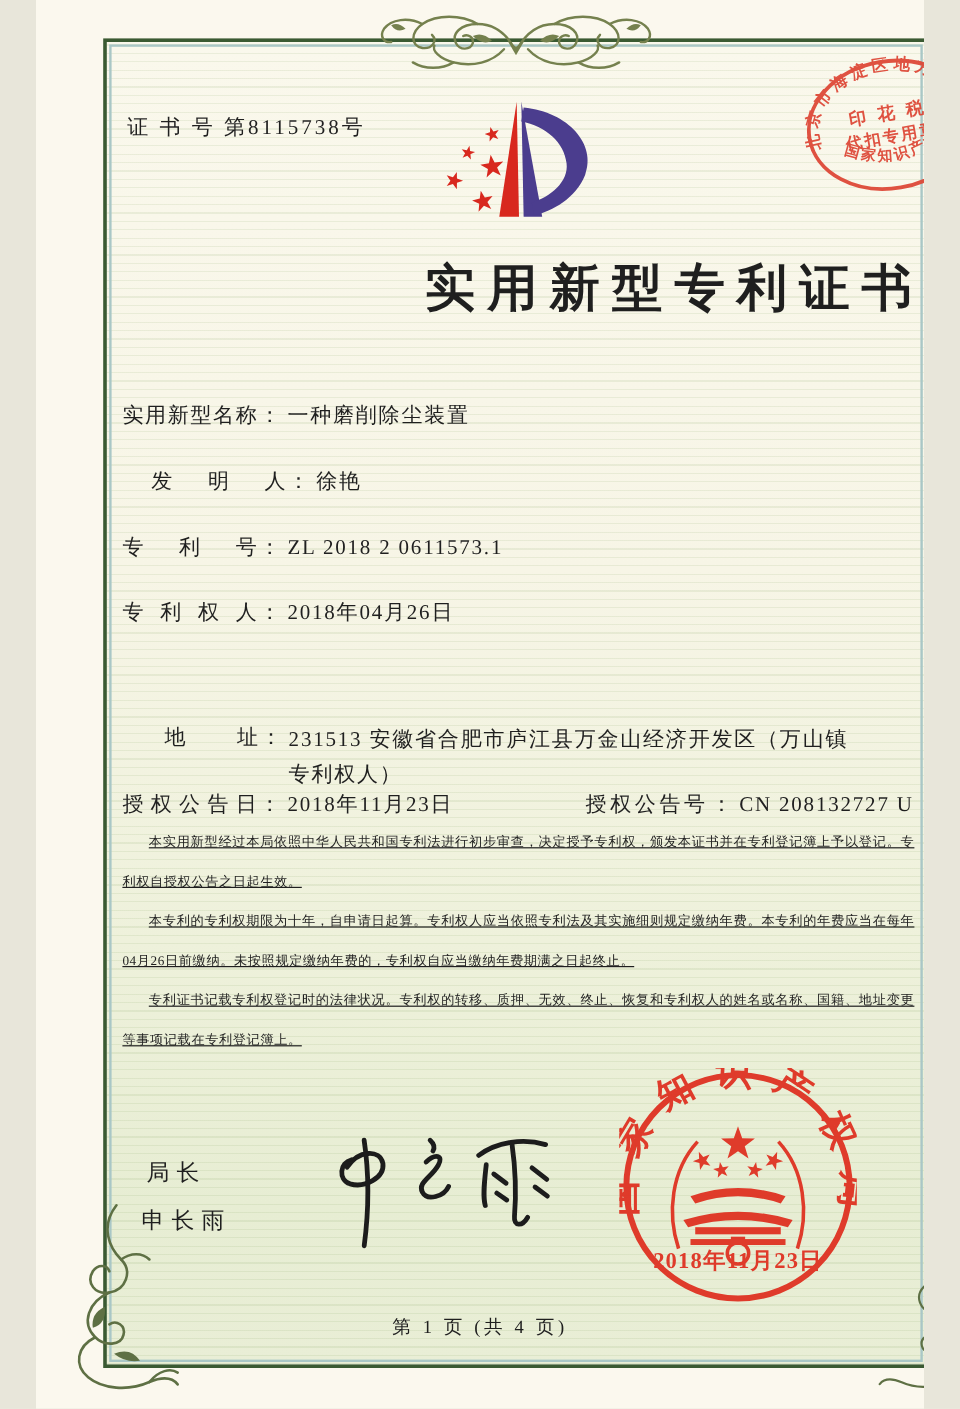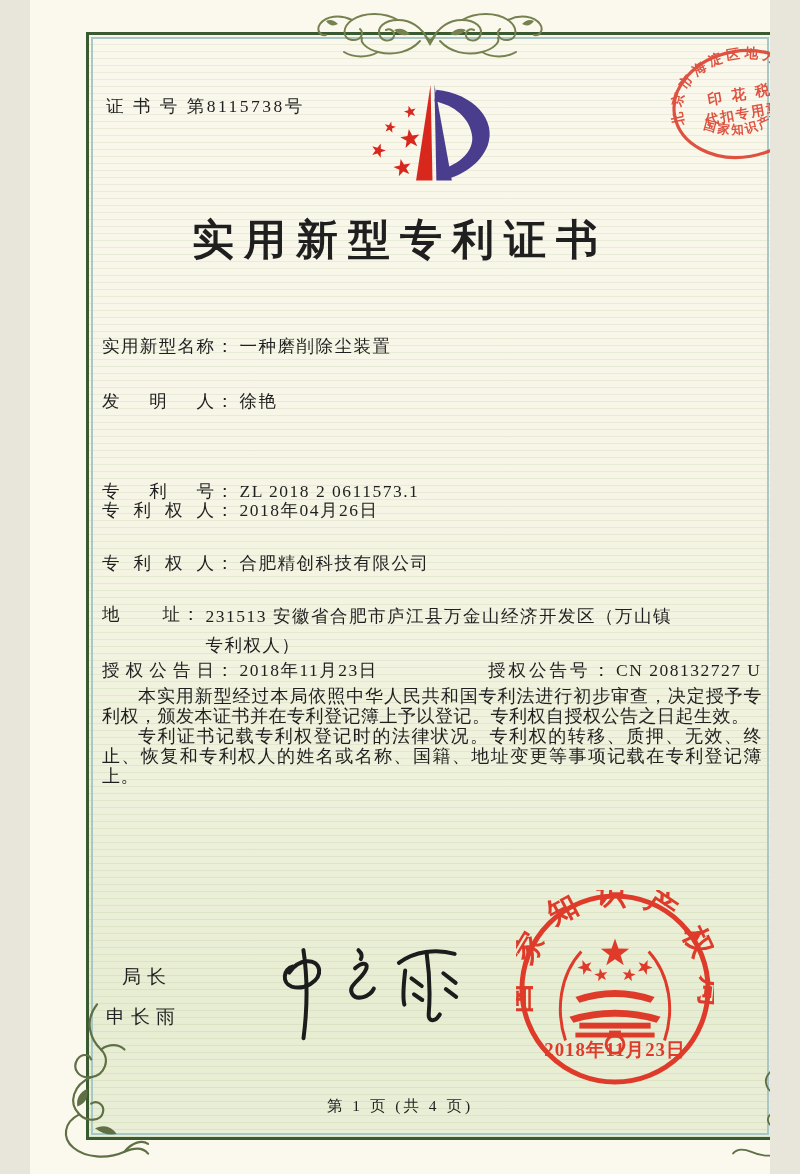--- a/index.html
+++ b/index.html
@@ -14,32 +14,32 @@
     box-sizing:border-box;border:3px solid #3a5a32;
     background-image:
       repeating-linear-gradient(0deg, rgba(120,155,85,0.12) 0 1px, rgba(120,155,85,0) 1px 7px),
       linear-gradient(180deg,#faf8ec 0%,#f7f5e6 40%,#eef1db 68%,#e7edd3 88%,#e9eed6 100%);
     z-index:1;
   }
   .frame-line{position:absolute;inset:2px;border:2px solid #a9c7c6;pointer-events:none;}
   .orn{position:absolute;z-index:2;}
   .abs{position:absolute;z-index:3;}
   .certno{left:76px;top:94px;font-size:17.5px;letter-spacing:2.5px;}
-  .title{left:0;right:0;top:212px;text-align:center;font-size:42px;font-weight:700;letter-spacing:10px;}
+  .title{left:0;right:0;top:212px;text-align:right;font-size:42px;font-weight:700;letter-spacing:10px;}
   .row{left:72px;font-size:17.5px;white-space:nowrap;}
   .flabel{display:inline-block;width:112px;text-align:justify;text-align-last:justify;vertical-align:top;}
-  .flabel.narrow{width:78px;}
+  .flabel.narrow{width:78px;margin-left:35px;}
   .colon{display:inline-block;margin:0 6px 0 2px;}
   .fvalue{letter-spacing:1.5px;}
   .addrval{display:inline-block;vertical-align:top;letter-spacing:1.5px;line-height:29px;white-space:normal;width:560px;}
   .addrval span{display:block;}
   .paras{left:72px;top:686px;width:660px;}
-  .paras p{margin:0;text-indent:2em;font-size:18px;line-height:20px;text-align:justify;letter-spacing:0.5px;}
+  .paras p{margin:0;text-indent:2em;font-size:11px;line-height:33px;text-align:justify;letter-spacing:0.5px;text-decoration:underline;}
   .officer-title{left:92px;top:964px;font-size:19px;letter-spacing:6px;}
-  .officer-name{left:76px;top:1004px;font-size:19px;letter-spacing:6px;}
+  .officer-name{left:88px;top:1004px;font-size:19px;letter-spacing:6px;}
   .footer{left:0;right:0;top:1096px;text-align:center;font-size:15.5px;letter-spacing:3px;}
   .sig{left:230px;top:944px;z-index:3;transform:rotate(-2deg);}
   .bigseal{left:486px;top:890px;z-index:4;opacity:.95;}
   .taxstamp{left:636px;top:44px;z-index:4;transform:rotate(-10deg);opacity:.92;}
   .seal-text{font-family:"Liberation Serif","DejaVu Serif",serif;font-weight:700;}
 </style>
 </head>
 <body>
 
 <div class="page">
@@ -118,46 +118,44 @@
     </text>
     <text class="seal-text" x="76" y="55" text-anchor="middle" font-size="14.5" fill="#dd4433" style="letter-spacing:3px;">印 花 税</text>
     <text class="seal-text" x="76" y="74" text-anchor="middle" font-size="13.5" fill="#dd4433" style="letter-spacing:2px;">代扣专用章</text>
   </svg>
 
   <div class="abs title">实用新型专利证书</div>
 
   <div class="abs row" style="top:334px;">
     <span class="flabel">实用新型名称</span><span class="colon">：</span><span class="fvalue">一种磨削除尘装置</span>
   </div>
-  <div class="abs row" style="top:389px;">
+  <div class="abs row" style="top:389px;margin-left:24px;">
     <span class="flabel">发明人</span><span class="colon">：</span><span class="fvalue">徐艳</span>
   </div>
-  <div class="abs row" style="top:444px;margin-top:35px;">
+  <div class="abs row" style="top:444px;">
     <span class="flabel">专利号</span><span class="colon">：</span><span class="fvalue">ZL 2018 2 0611573.1</span>
   </div>
   <div class="abs row" style="top:498px;">
     <span class="flabel">专利权人</span><span class="colon">：</span><span class="fvalue">2018年04月26日</span>
   </div>
-  <div class="abs row" style="top:551px;">
-    <span class="flabel">专利权人</span><span class="colon">：</span><span class="fvalue">合肥精创科技有限公司</span>
-  </div>
 
   <div class="abs row" style="top:602px;">
     <span class="flabel narrow">地址</span><span class="colon">：</span><span class="addrval"><span>231513 安徽省合肥市庐江县万金山经济开发区（万山镇</span><span>专利权人）</span></span>
   </div>
 
   <div class="abs row" style="top:658px;">
     <span class="flabel">授权公告日</span><span class="colon">：</span><span class="fvalue">2018年11月23日</span>
   </div>
   <div class="abs row" style="left:458px;top:658px;">
     <span style="letter-spacing:3px;">授权公告号</span><span class="colon">：</span><span class="fvalue">CN 208132727 U</span>
   </div>
 
   <div class="abs paras">
     <p>本实用新型经过本局依照中华人民共和国专利法进行初步审查，决定授予专利权，颁发本证书并在专利登记簿上予以登记。专利权自授权公告之日起生效。</p>
+    <p>本专利的专利权期限为十年，自申请日起算。专利权人应当依照专利法及其实施细则规定缴纳年费。本专利的年费应当在每年04月26日前缴纳。未按照规定缴纳年费的，专利权自应当缴纳年费期满之日起终止。</p>
     <p>专利证书记载专利权登记时的法律状况。专利权的转移、质押、无效、终止、恢复和专利权人的姓名或名称、国籍、地址变更等事项记载在专利登记簿上。</p>
   </div>
 
   <div class="abs officer-title">局长</div>
   <div class="abs officer-name">申长雨</div>
 
   <svg class="abs sig" width="210" height="100" viewBox="0 0 210 100">
     <g stroke="#1c1c1c" stroke-width="4" fill="none" stroke-linecap="round" stroke-linejoin="round">
       <path d="M30,26 C40,12 58,12 60,24 C61,36 44,44 32,40 C22,36 24,22 34,20"></path>
       <path d="M45,4 C48,30 47,62 42,92"></path>

